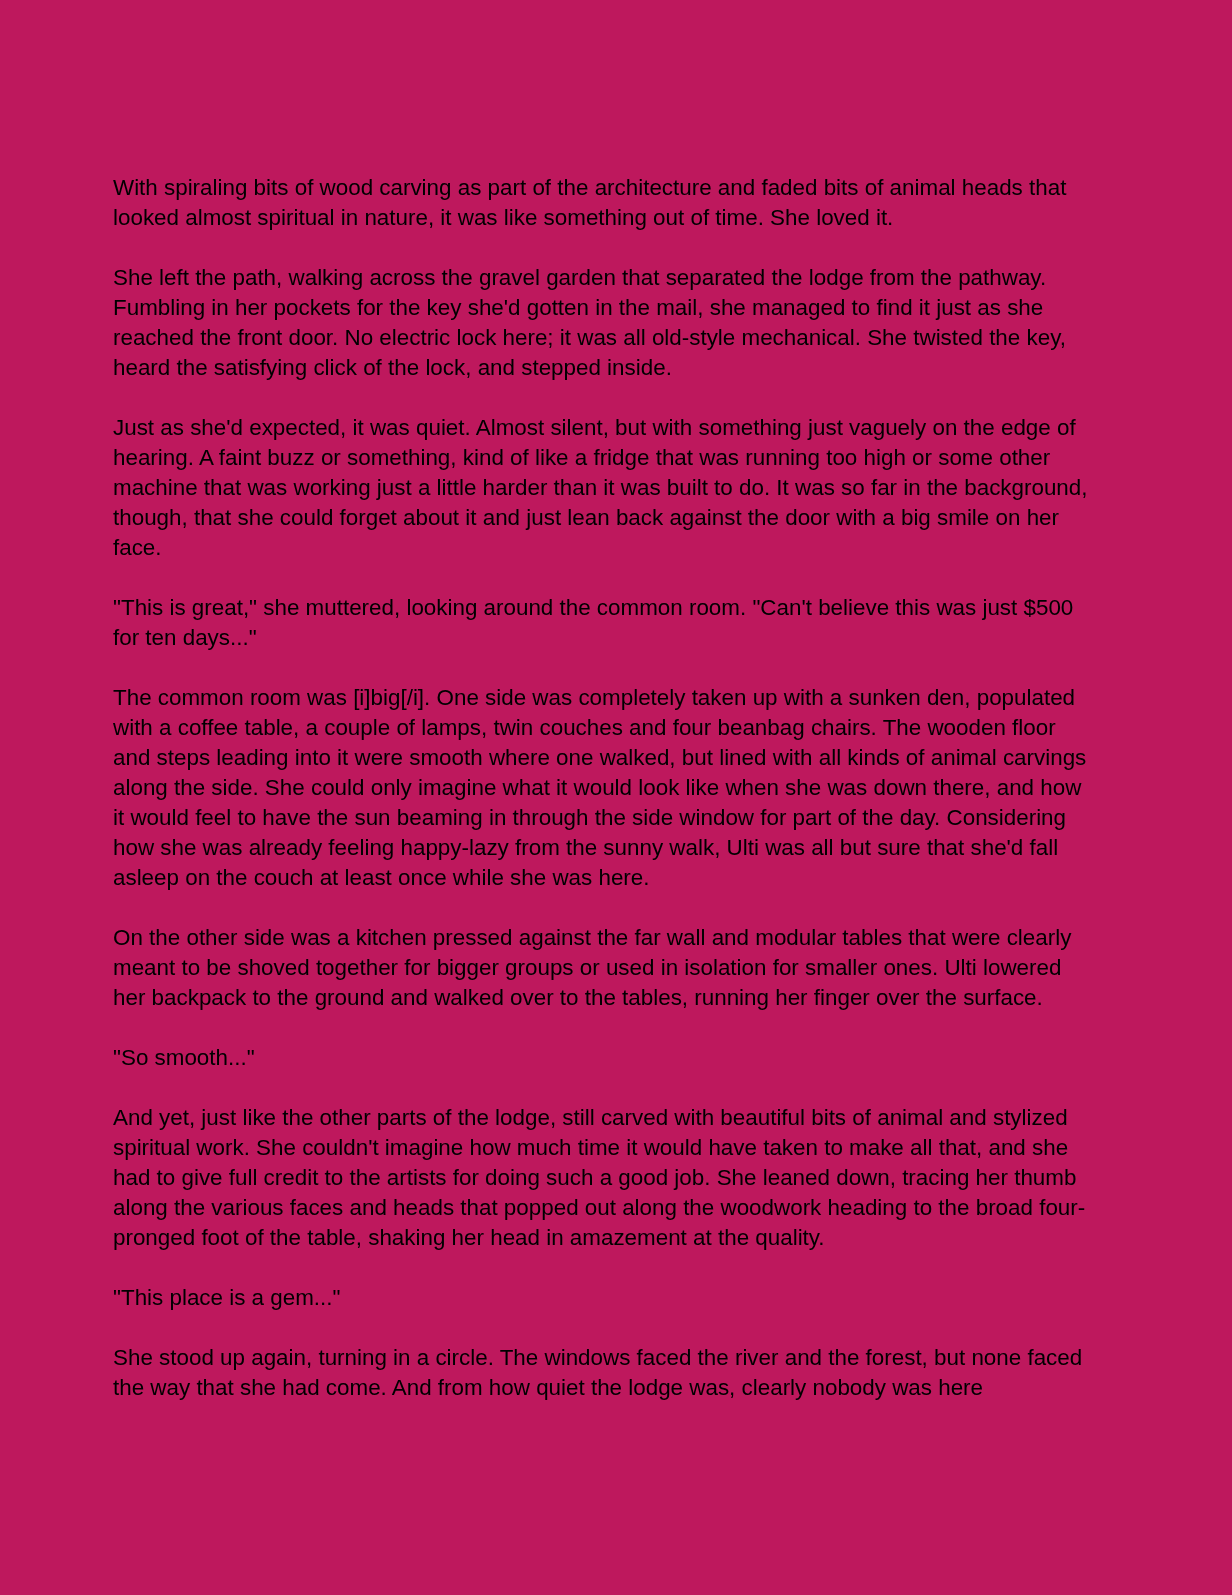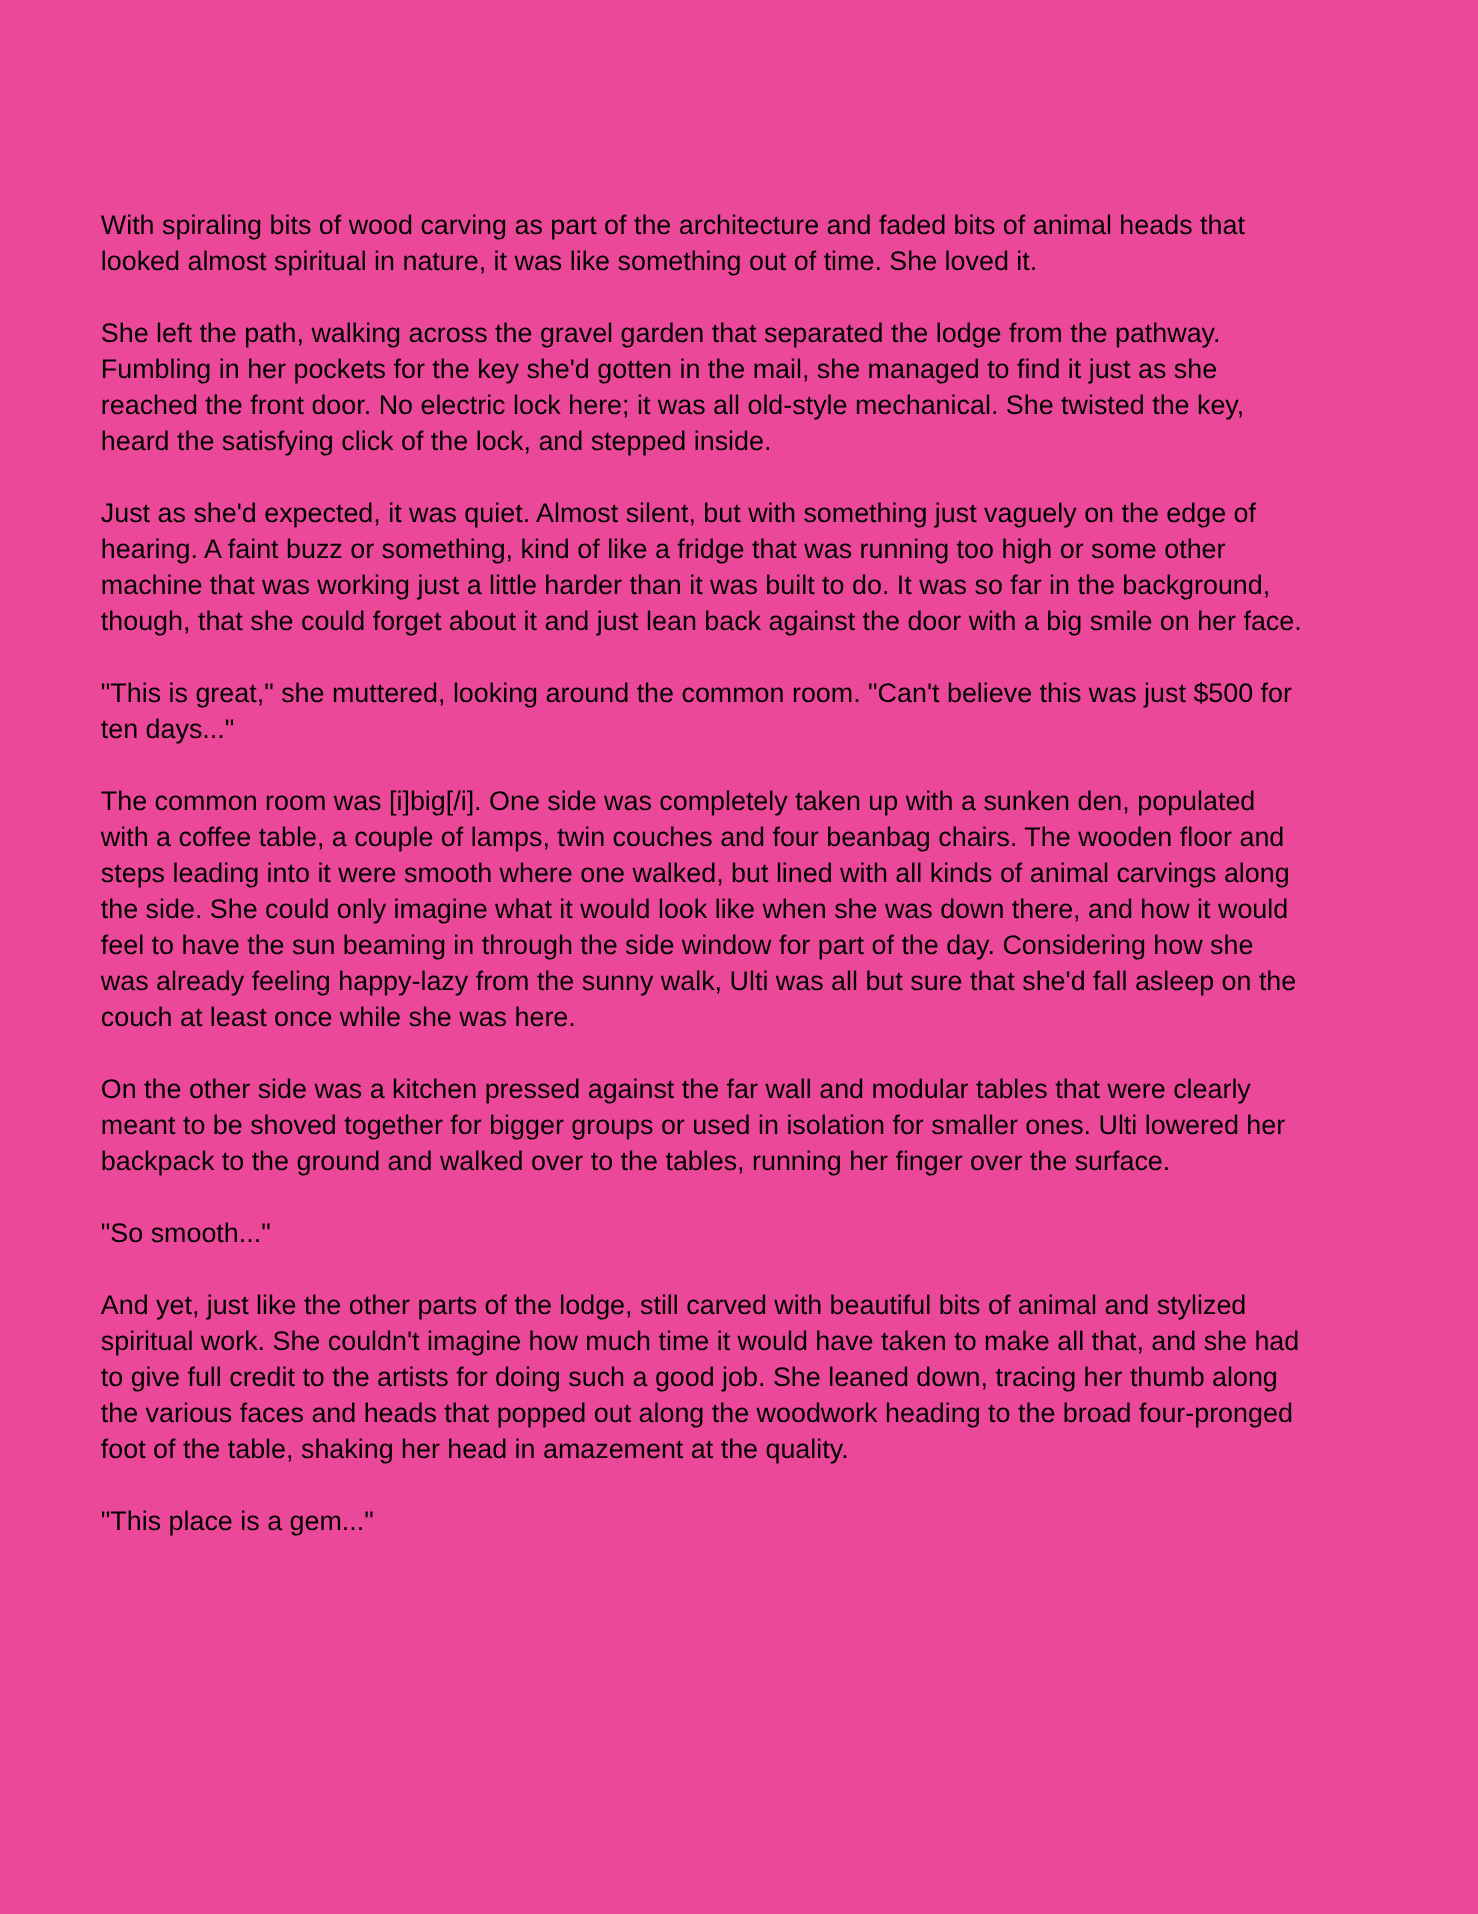--- a/index.html
+++ b/index.html
@@ -10,22 +10,22 @@
   body {
     width: 1232px;
     height: 1595px;
     overflow: hidden;
     font-family: "Liberation Sans", "DejaVu Sans", sans-serif;
   }
   .doc-page {
     box-sizing: border-box;
     width: 1232px;
     height: 1595px;
-    background: #ec4899;
-    padding: 173px 142px 0 84px;
+    background: #be185d;
+    padding: 173px 142px 0 113px;
   }
   .doc-body p {
     margin: 0 0 30px 0;
     font-size: 22.4px;
     line-height: 30px;
     color: #000000;
     letter-spacing: 0;
     word-spacing: 0;
     text-align: left;
   }
@@ -37,14 +37,15 @@
   <div class="doc-body">
     <p>With spiraling bits of wood carving as part of the architecture and faded bits of animal heads that looked almost spiritual in nature, it was like something out of time. She loved it.</p>
     <p>She left the path, walking across the gravel garden that separated the lodge from the pathway. Fumbling in her pockets for the key she'd gotten in the mail, she managed to find it just as she reached the front door. No electric lock here; it was all old-style mechanical. She twisted the key, heard the satisfying click of the lock, and stepped inside.</p>
     <p>Just as she'd expected, it was quiet. Almost silent, but with something just vaguely on the edge of hearing. A faint buzz or something, kind of like a fridge that was running too high or some other machine that was working just a little harder than it was built to do. It was so far in the background, though, that she could forget about it and just lean back against the door with a big smile on her face.</p>
     <p>"This is great," she muttered, looking around the common room. "Can't believe this was just $500 for ten days..."</p>
     <p>The common room was [i]big[/i]. One side was completely taken up with a sunken den, populated with a coffee table, a couple of lamps, twin couches and four beanbag chairs. The wooden floor and steps leading into it were smooth where one walked, but lined with all kinds of animal carvings along the side. She could only imagine what it would look like when she was down there, and how it would feel to have the sun beaming in through the side window for part of the day. Considering how she was already feeling happy-lazy from the sunny walk, Ulti was all but sure that she'd fall asleep on the couch at least once while she was here.</p>
     <p>On the other side was a kitchen pressed against the far wall and modular tables that were clearly meant to be shoved together for bigger groups or used in isolation for smaller ones. Ulti lowered her backpack to the ground and walked over to the tables, running her finger over the surface.</p>
     <p>"So smooth..."</p>
     <p>And yet, just like the other parts of the lodge, still carved with beautiful bits of animal and stylized spiritual work. She couldn't imagine how much time it would have taken to make all that, and she had to give full credit to the artists for doing such a good job. She leaned down, tracing her thumb along the various faces and heads that popped out along the woodwork heading to the broad four-pronged foot of the table, shaking her head in amazement at the quality.</p>
     <p>"This place is a gem..."</p>
+    <p>She stood up again, turning in a circle. The windows faced the river and the forest, but none faced the way that she had come. And from how quiet the lodge was, clearly nobody was here</p>
   </div>
 </div>
 
 </body></html>

